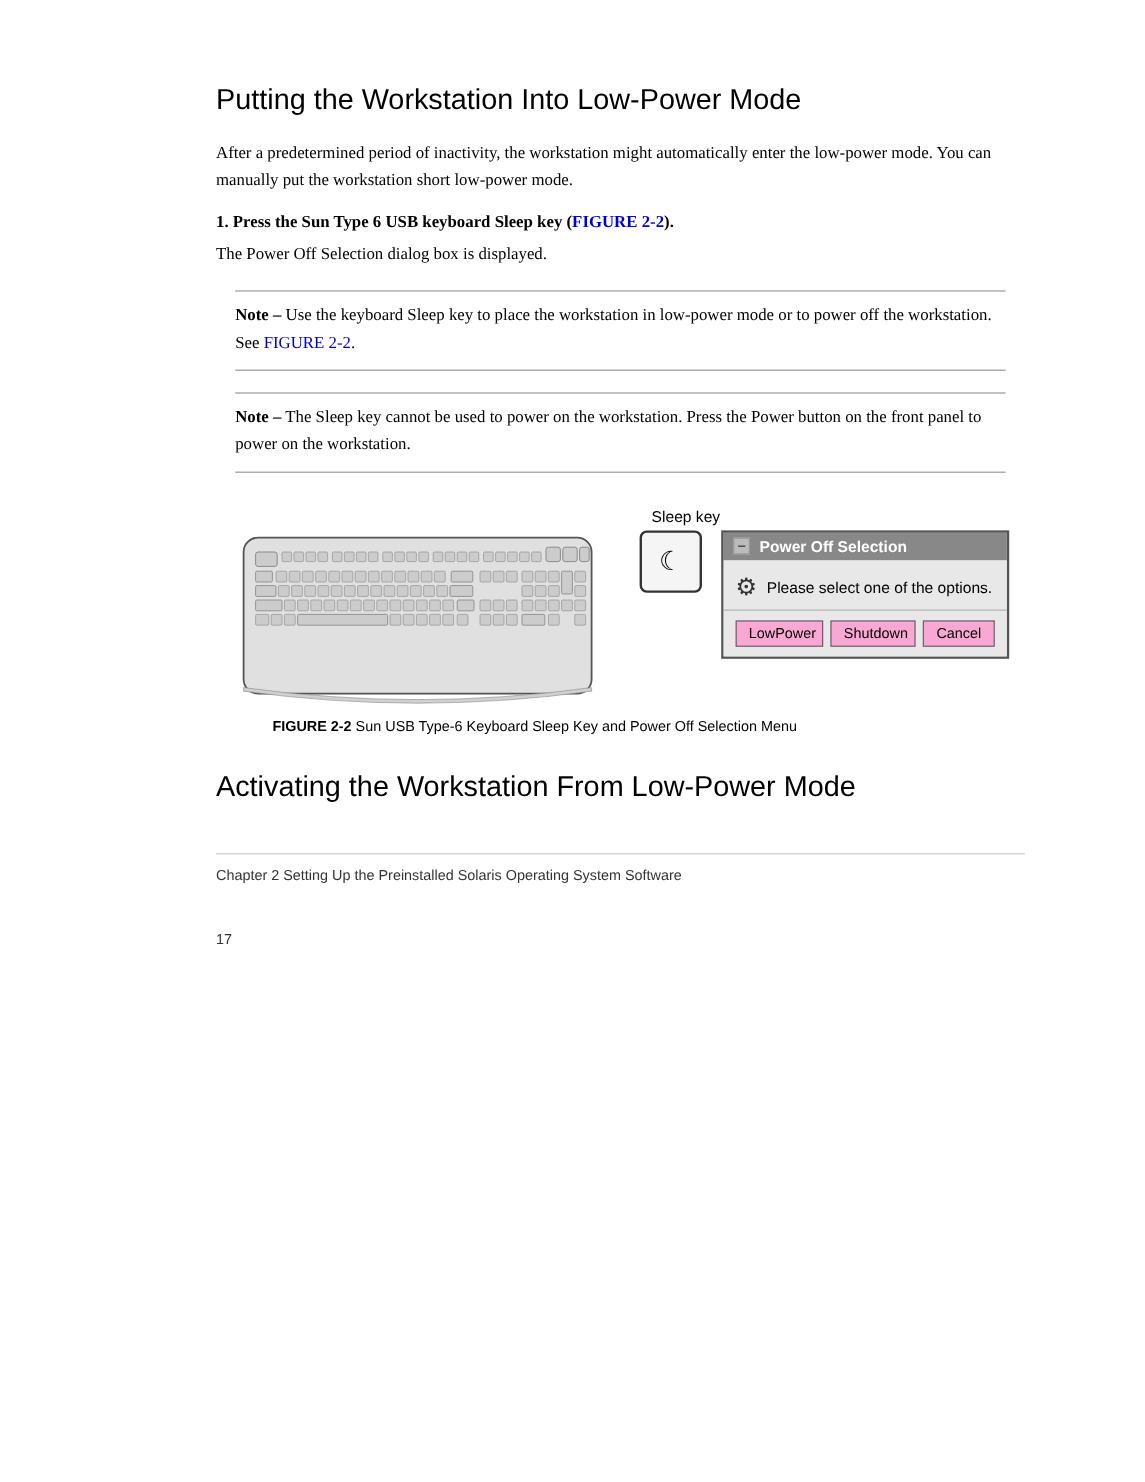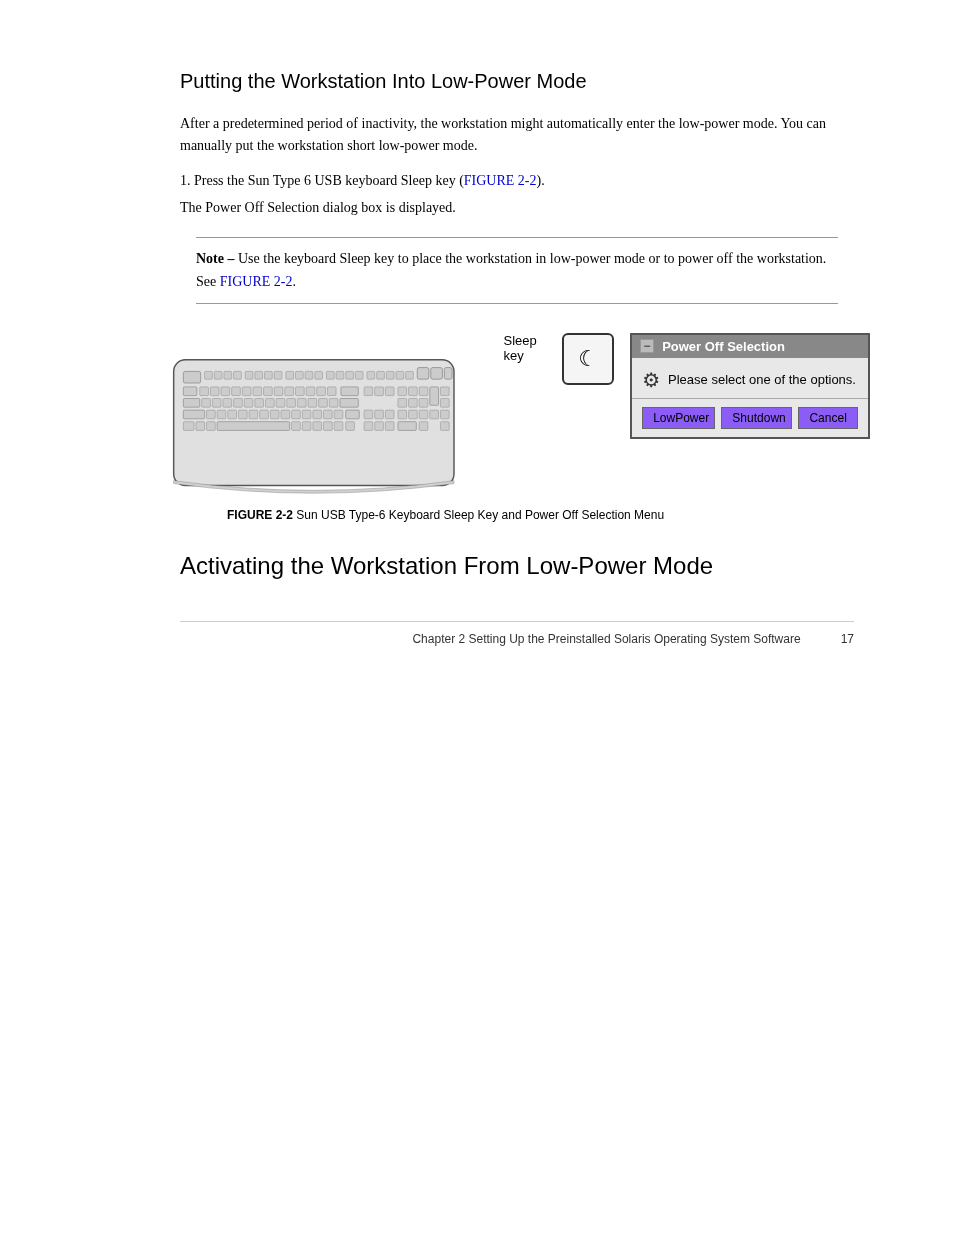--- a/index.html
+++ b/index.html
@@ -10,21 +10,21 @@
       color: #000;
       width: 954px;
       min-height: 1235px;
     }
     .page {
       padding: 60px 100px 60px 180px;
       max-width: 954px;
     }
     h1.section-title {
       font-family: Arial, Helvetica, sans-serif;
-      font-size: 20px;
+      font-size: 24px;
       font-weight: normal;
       color: #000;
       margin-bottom: 20px;
       margin-top: 10px;
     }
     h2.section-title2 {
       font-family: Arial, Helvetica, sans-serif;
       font-size: 24px;
       font-weight: normal;
       color: #000;
@@ -33,21 +33,21 @@
       line-height: 1.3;
     }
     p {
       margin-bottom: 12px;
       line-height: 1.6;
     }
     .step {
       margin-bottom: 14px;
     }
     .step-header {
-      font-weight: normal;
+      font-weight: bold;
       margin-bottom: 6px;
       line-height: 1.5;
     }
     .step-header a, .step-header .fig-link {
       color: #0000cc;
       text-decoration: none;
     }
     .step-body {
       margin-left: 0;
       line-height: 1.6;
@@ -141,21 +141,21 @@
       color: #333;
     }
     .dialog-buttons {
       display: flex;
       gap: 6px;
       padding: 8px 10px;
       background: #e8e8e8;
     }
     .dialog-btn {
       border: 1px solid #666;
-      background: #8b5cf6;
+      background: #f9a8d4;
       padding: 3px 10px;
       font-size: 12px;
       font-family: Arial, sans-serif;
       cursor: pointer;
       min-width: 60px;
     }
     .figure-caption {
       font-family: Arial, Helvetica, sans-serif;
       font-size: 12px;
       margin-top: 10px;
@@ -169,32 +169,33 @@
     .page-footer {
       margin-top: 40px;
       padding-top: 10px;
       border-top: 1px solid #ccc;
       font-family: Arial, Helvetica, sans-serif;
       font-size: 12px;
       color: #333;
       display: flex;
       justify-content: flex-end;
       gap: 40px;
+      flex-direction: column;
     }
     .ol-steps {
       list-style: none;
       padding: 0;
       margin: 0 0 14px 0;
     }
     .ol-steps li {
       margin-bottom: 14px;
     }
     .sleep-and-dialog {
       display: flex;
-      flex-direction: row;
+      flex-direction: column;
       align-items: flex-start;
       margin-top: 5px;
       margin-left: 5px;
     }
     .sleep-label-row {
       display: flex;
       align-items: center;
       margin-bottom: 4px;
       margin-left: 25px;
     }
@@ -224,20 +225,25 @@
     </li>
 
   </ol>
 
   <div class="note-box">
     <p>
       <span class="note-label">Note –</span><span> Use the keyboard Sleep key to place the workstation in low-power mode or to power off the workstation. See </span><a class="fig-link" href="#">FIGURE 2-2</a><span>.</span>
     </p>
   </div>
 
+  <div class="note-box">
+    <p>
+      <span class="note-label">Note –</span><span> The Sleep key cannot be used to power on the workstation. Press the Power button on the front panel to power on the workstation.</span>
+    </p>
+  </div>
 
   <div class="figure-area">
     <div class="figure-inner">
 
       <svg class="keyboard-svg" viewBox="0 0 310 170" xmlns="http://www.w3.org/2000/svg">
 
         <rect x="10" y="30" width="290" height="130" rx="12" ry="12" fill="#e0e0e0" stroke="#555" stroke-width="1.5"></rect>
 
         <rect x="20" y="42" width="18" height="12" rx="2" fill="#ccc" stroke="#888" stroke-width="0.8"></rect>
         <rect x="42" y="42" width="8" height="8" rx="1" fill="#ccc" stroke="#888" stroke-width="0.5"></rect>

